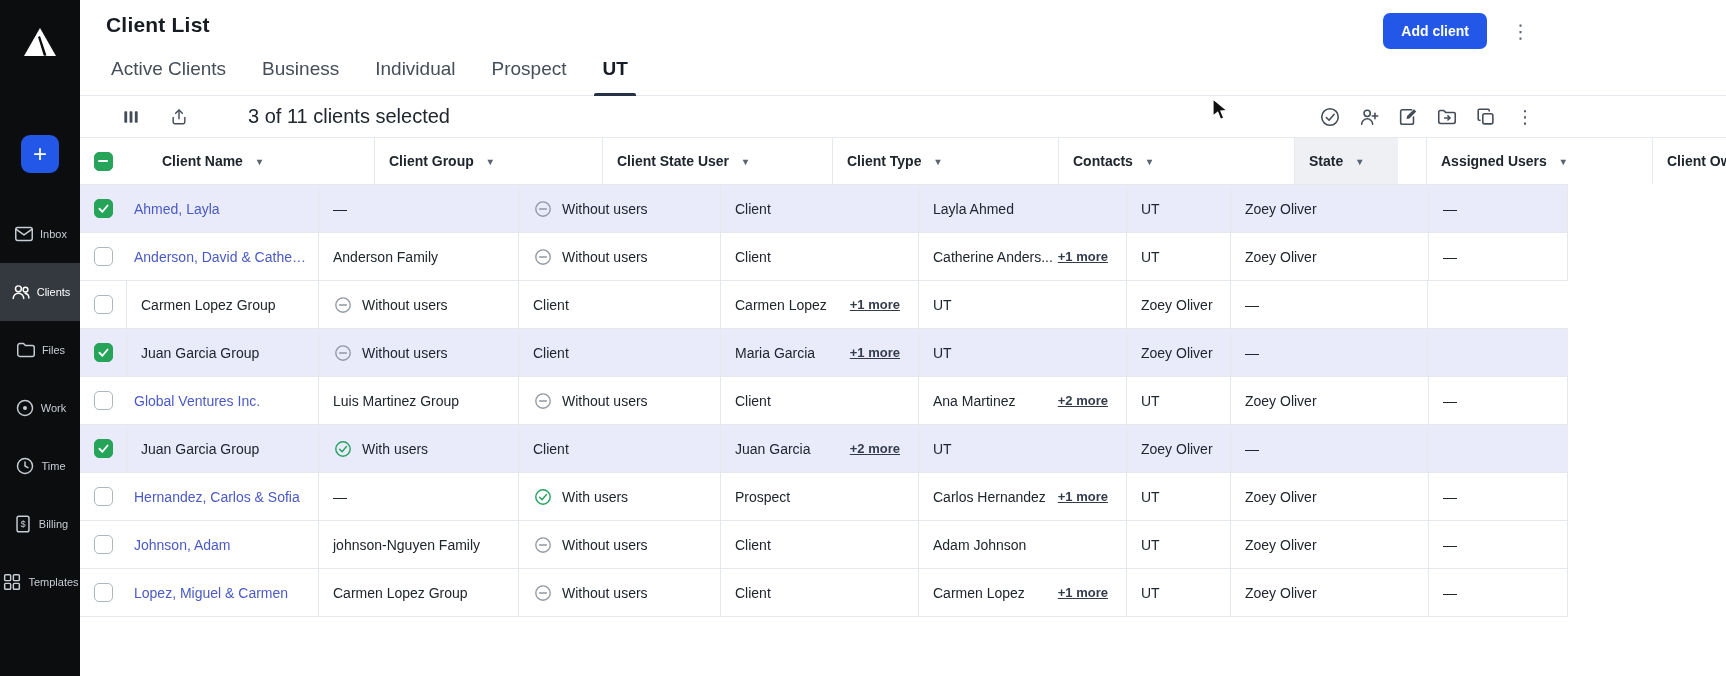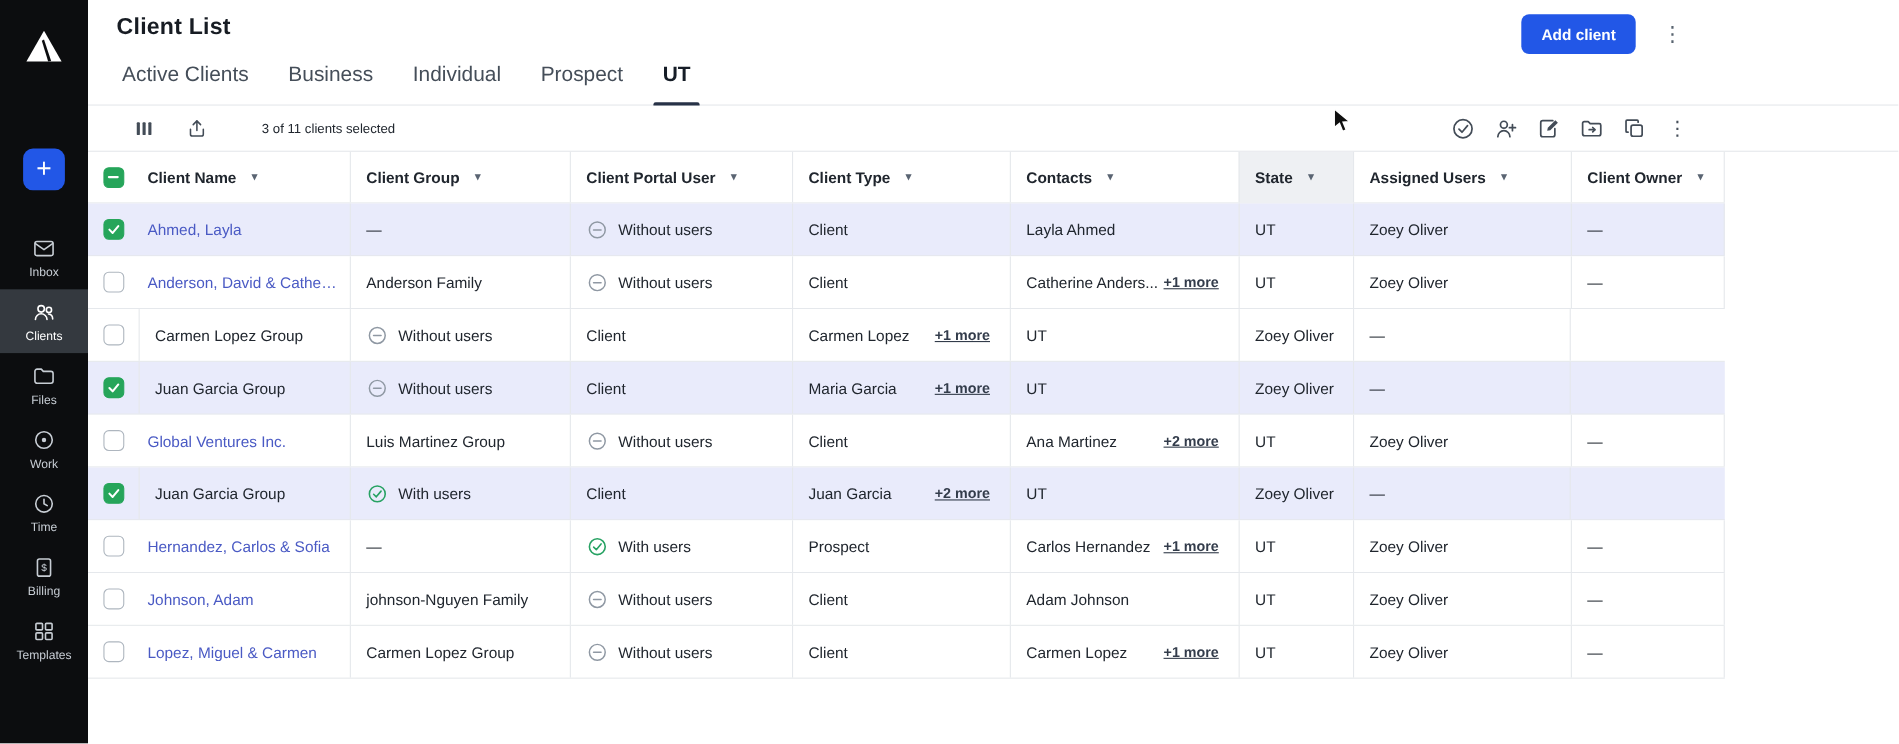--- a/index.html
+++ b/index.html
@@ -14,50 +14,50 @@
   html,body{width:1726px;height:676px;overflow:hidden;background:#fff;
     font-family:"Liberation Sans",sans-serif;color:#272d36;}
   .app{display:flex;width:1726px;height:676px;position:relative;}
 
   
   .sidebar{width:80px;background:#0c0d0f;flex-shrink:0;display:flex;flex-direction:column;align-items:center;}
   .logo{margin-top:24px;height:36px;display:flex;align-items:center;cursor:pointer;}
   .add-btn{margin-top:75px;width:38px;height:38px;border:none;border-radius:9px;background:var(--accent);
     color:#fff;font-size:24px;line-height:1;display:flex;align-items:center;justify-content:center;cursor:pointer;font-family:inherit;}
   .nav{margin-top:32px;width:100%;}
-  .nav-item{height:58px;display:flex;flex-direction:column;align-items:center;justify-content:center;gap:5px;
+  .nav-item{height:58px;display:flex;flex-direction:row;align-items:center;justify-content:center;gap:5px;
     color:#c7cdd4;font-size:11px;cursor:pointer;}
   .nav-item.active{background:#34393f;color:#fff;}
   .nav-item svg{display:block;}
 
   
   .main{flex:1;display:flex;flex-direction:column;min-width:0;}
   .page-top{display:flex;align-items:flex-start;justify-content:space-between;padding:13px 190px 0 26px;}
   .page-title{font-size:21px;font-weight:700;color:#171c23;letter-spacing:.2px;}
   .top-actions{display:flex;align-items:center;gap:18px;}
   .btn-primary{background:var(--accent);color:#fff;border:none;border-radius:7px;font-size:14px;font-weight:600;
     padding:10px 18px;cursor:pointer;font-family:inherit;}
   .kebab{color:#596470;font-size:19px;line-height:1;cursor:pointer;padding:2px 6px;}
 
   .tabs{display:flex;gap:30px;padding:9px 0 0 28px;border-bottom:1px solid var(--border);}
   .tab{position:relative;padding:0 3px 15px;font-size:19px;font-weight:500;color:#454e59;cursor:pointer;white-space:nowrap;}
   .tab.active{color:#161d27;font-weight:700;}
   .tab.active::after{content:"";position:absolute;left:-5px;right:-5px;bottom:-1px;height:3px;background:#273247;border-radius:2px 2px 0 0;}
 
   .toolbar{height:42px;display:flex;align-items:center;padding:0 190px 0 40px;border-bottom:1px solid var(--border);color:#434c57;}
   .tool-icon{width:22px;height:22px;margin-right:26px;cursor:pointer;display:flex;align-items:center;justify-content:center;}
-  .sel-text{font-size:12px;color:var(--ink);margin-left:22px;white-space:nowrap;}
+  .sel-text{font-size:20px;color:var(--ink);margin-left:32px;white-space:nowrap;}
   .toolbar-right{margin-left:auto;display:flex;align-items:center;gap:17px;}
   .toolbar-right .tool-icon{margin-right:0;}
   .kebab.small{font-size:18px;color:#464f5a;padding:0 2px;}
 
   
   .table{width:1488px;}
   .grid-row{display:grid;grid-template-columns:46px 192px 200px 202px 198px 208px 104px 198px 140px;}
-  .thead{height:47px;border-bottom:1px solid var(--border);}
+  .thead{height:47px;border-bottom:1px solid var(--border);gap:28px;}
   .hcell{display:flex;align-items:center;padding:0 8px 0 14px;font-size:14px;font-weight:700;color:var(--ink);cursor:pointer;white-space:nowrap;overflow:hidden;}
   .hcell.first{padding-left:8px;}
   .hcell.center{justify-content:center;padding:0;cursor:default;}
   .bl{border-left:1px solid var(--border);}
   .br{border-right:1px solid var(--border);}
   .hcell.shade{background:#eef0f3;}
   .sort{font-size:10px;color:#5a6472;margin-left:14px;cursor:pointer;}
 
   .trow{height:48px;border-bottom:1px solid var(--border);background:#fff;cursor:pointer;}
   .trow.selected{background:var(--selrow);}
@@ -256,21 +256,21 @@
         </div>
         <div class="hcell first">
           <span>Client Name</span>
           <span class="sort">▾</span>
         </div>
         <div class="hcell bl">
           <span>Client Group</span>
           <span class="sort">▾</span>
         </div>
         <div class="hcell bl">
-          <span>Client Portal User</span>
+          <span>Client State User</span>
           <span class="sort">▾</span>
         </div>
         <div class="hcell bl">
           <span>Client Type</span>
           <span class="sort">▾</span>
         </div>
         <div class="hcell bl">
           <span>Contacts</span>
           <span class="sort">▾</span>
         </div>

